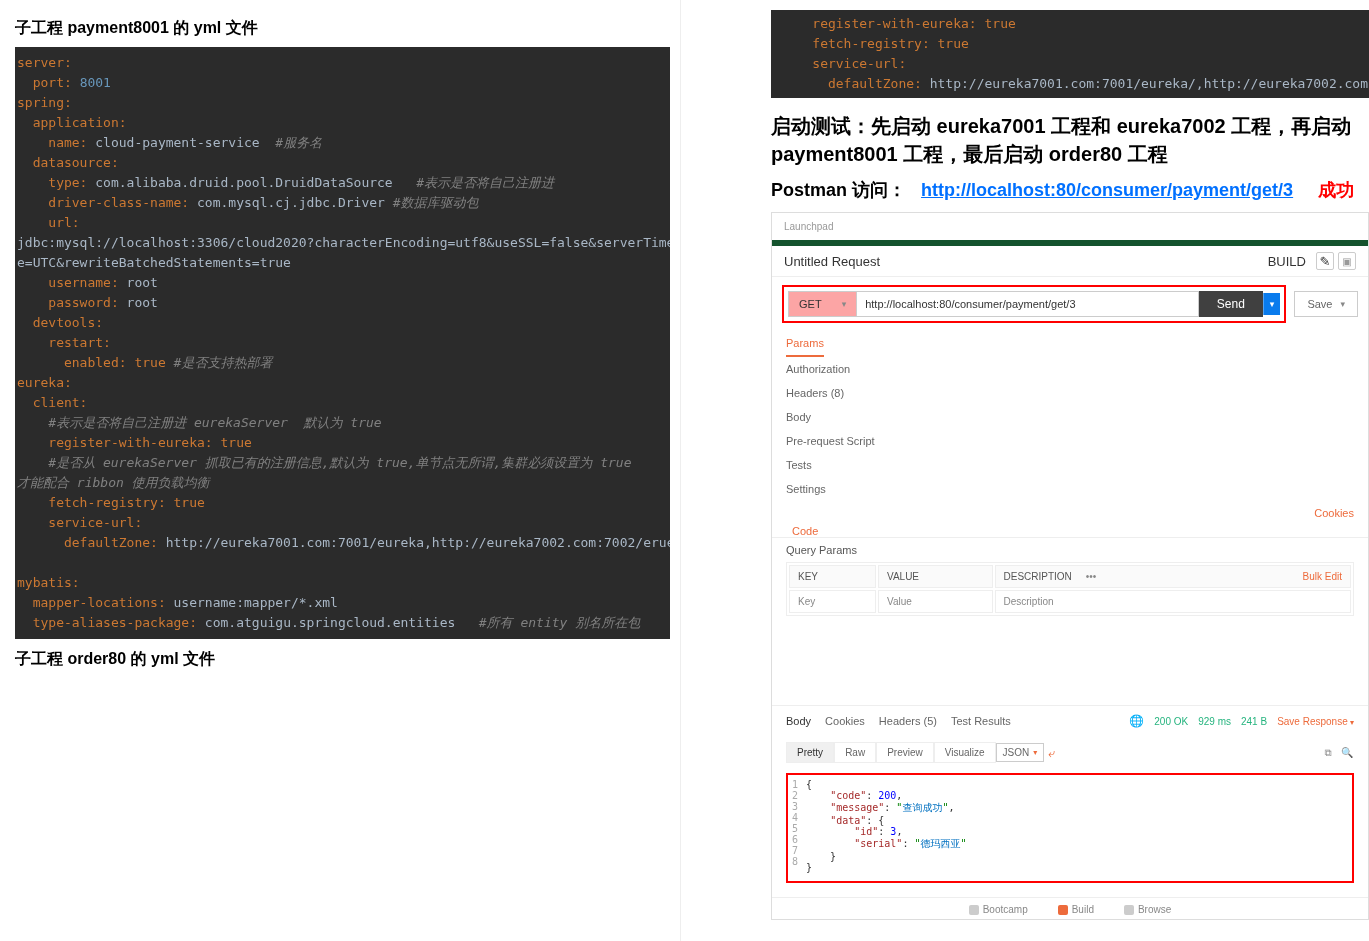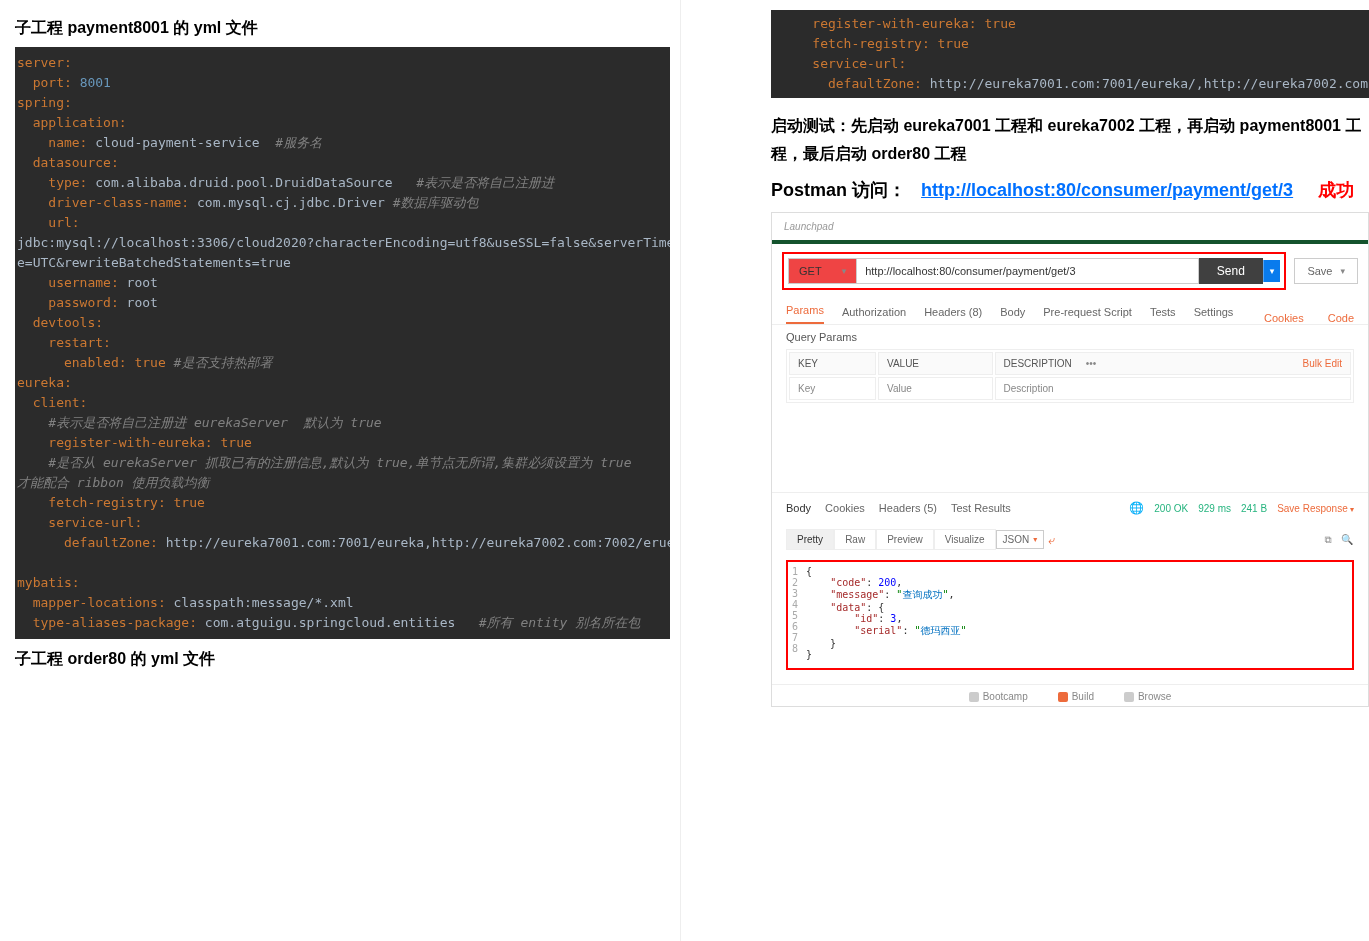--- a/index.html
+++ b/index.html
@@ -6,42 +6,42 @@
   body { width: 1369px; height: 941px; background: #fff; font-family: "Microsoft YaHei", Arial, sans-serif; display: flex; }
   .col-left { width: 680px; padding: 10px 10px 0 15px; }
   .col-right { width: 689px; padding: 0 0 0 90px; border-left: 1px solid #eee; }
   h3 { font-size: 16px; font-weight: bold; margin: 8px 0 8px 0; color: #000; }
   .code-block { background: #2b2b2b; font-family: "Consolas", monospace; font-size: 13px; line-height: 20px; padding: 6px 2px 6px 2px; white-space: pre; overflow: hidden; color: #a9b7c6; }
   .small-block { background: #2b2b2b; font-family: "Consolas", monospace; font-size: 13px; line-height: 20px; padding: 4px 10px; white-space: pre; overflow: hidden; color: #a9b7c6; margin-top: 10px; }
   .key { color: #cc7832; }
   .val { color: #a9b7c6; }
   .num { color: #6897bb; }
   .comment { color: #808080; font-style: italic; }
-  .test-line { font-size: 16px; font-weight: bold; margin: 14px 0 10px 0; line-height: 28px; }
+  .test-line { font-size: 20px; font-weight: bold; margin: 14px 0 10px 0; line-height: 28px; }
   .postman-line { font-size: 18px; font-weight: bold; margin: 10px 0 10px 0; }
   .postman-line a { color: #0070ff; text-decoration: underline; }
   .success { color: #ff0000; margin-left: 20px; }
   
   .postman { border: 1px solid #ddd; background: #fff; font-size: 11px; color: #666; }
-  .pm-top { padding: 8px 12px; border-bottom: 4px solid #14532d; font-size: 10px; color: #999; font-style: italic;}
+  .pm-top { padding: 8px 12px; border-bottom: 6px solid #14532d; font-size: 10px; color: #999;}
   .pm-title { padding: 6px 12px; border-bottom: 1px solid #eee; display: flex; justify-content: space-between; align-items: center;}
   .pm-title span:first-child { color: #333; font-size: 13px; }
   .build { font-size: 10px; color: #999; display:flex; align-items:center; gap:10px;}
   .build-icons { display:flex; gap:4px;}
   .bi { width:18px; height:18px; border:1px solid #ccc; border-radius:2px; display:flex; align-items:center; justify-content:center; font-size:10px;}
   .pm-url-row { display: flex; align-items: center; padding: 8px 10px; gap: 8px; }
   .red-box { border: 2px solid #ff0000; display: flex; flex: 1; align-items: center; padding: 4px; }
-  .get-sel { border: 1px solid #ccc; background: #ef4444; padding: 6px 10px; color: #333; display: flex; align-items: center; gap: 20px; font-size: 11px;}
+  .get-sel { border: 1px solid #ccc; background: #fca5a5; padding: 6px 10px; color: #333; display: flex; align-items: center; gap: 20px; font-size: 11px;}
   .get-sel::after { content: "▾"; color: #888; font-size: 9px;}
   .url-input { flex: 1; border: 1px solid #ccc; border-left: none; padding: 6px 8px; font-size: 11px; color: #333;}
   .send-btn { background: #404040; color: #fff; padding: 6px 18px; font-size: 12px; display:flex; align-items:center;}
   .send-caret { background:#097BED; color:#fff; padding:6px 6px; border-left:1px solid rgba(255,255,255,0.3); font-size:9px;}
   .save-btn { border: 1px solid #ccc; padding: 6px 12px; color: #666; font-size: 11px; display:flex; align-items:center; gap:8px;}
   .save-btn::after { content:"▾"; color:#888; font-size:9px;}
-  .pm-tabs { display: flex; gap: 18px; padding: 6px 14px 0 14px; border-bottom: 1px solid #eee; font-size: 11px; align-items: flex-end;}
+  .pm-tabs { display: flex; gap: 6px; padding: 6px 14px 0 14px; border-bottom: 1px solid #eee; font-size: 11px; align-items: flex-start; flex-direction: column;}
   .pm-tabs .tab { color: #666; padding-bottom: 6px; cursor: pointer;}
   .pm-tabs .tab.active { color: #ED6B3C; border-bottom: 2px solid #ED6B3C; }
   .pm-tabs .right { margin-left: auto; color: #ED6B3C; }
   .query-params { padding: 6px 14px; font-size: 11px; color: #555; }
   .params-table { width: calc(100% - 28px); margin: 0 14px 10px 14px; border: 1px solid #eee; font-size: 10px;}
   .params-table th, .params-table td { border: 1px solid #eee; padding: 5px 8px; text-align: left; color: #888; font-weight: normal;}
   .params-table th { background: #fafafa; color: #555;}
   .bulk-edit { color: #ED6B3C; font-size: 10px; float: right;}
   .dots { color:#888;}
   .pm-gap { height: 80px; border-bottom:1px solid #eee;}
@@ -95,40 +95,50 @@
   <span class="key">client:</span>
     <span class="comment">#表示是否将自己注册进 eurekaServer  默认为 true</span>
     <span class="key">register-with-eureka:</span> <span class="key">true</span>
     <span class="comment">#是否从 eurekaServer 抓取已有的注册信息,默认为 true,单节点无所谓,集群必须设置为 true</span>
 <span class="comment">才能配合 ribbon 使用负载均衡</span>
     <span class="key">fetch-registry:</span> <span class="key">true</span>
     <span class="key">service-url:</span>
       <span class="key">defaultZone:</span> <span class="val">http://eureka7001.com:7001/eureka,http://eureka7002.com:7002/erueka</span>
 
 <span class="key">mybatis:</span>
-  <span class="key">mapper-locations:</span> <span class="val">classpath:message/*.xml</span>
+  <span class="key">mapper-locations:</span> <span class="val">username:mapper/*.xml</span>
   <span class="key">type-aliases-package:</span> <span class="val">com.atguigu.springcloud.entities</span>   <span class="comment">#所有 entity 别名所在包</span></div>
   <h3 style="margin-top:10px;">子工程 order80 的 yml 文件</h3>
 </div>
 
 <div class="col-right">
   <div class="small-block">    <span class="key">register-with-eureka:</span> <span class="key">true</span>
     <span class="key">fetch-registry:</span> <span class="key">true</span>
     <span class="key">service-url:</span>
       <span class="key">defaultZone:</span> <span class="val">http://eureka7001.com:7001/eureka/,http://eureka7002.com:7002/erueka</span></div>
   <div class="test-line">启动测试：先启动 eureka7001 工程和 eureka7002 工程，再启动 payment8001 工程，最后启动 order80 工程</div>
   <div class="postman-line">
     <span>Postman 访问：</span>&nbsp;&nbsp;
     <a href="#">http://localhost:80/consumer/payment/get/3</a>
     <span class="success">成功</span>
   </div>
 
   <div class="postman">
     <div class="pm-top">
       <span>Launchpad</span>
+    </div>
+    <div class="pm-title">
+      <span>Untitled Request</span>
+      <span class="build">
+        <span>BUILD</span>
+        <span class="build-icons">
+          <span class="bi">✎</span>
+          <span class="bi">▣</span>
+        </span>
+      </span>
     </div>
     <div class="pm-url-row">
       <div class="red-box">
         <div class="get-sel">
             <span>GET</span>
           </div>
         <div class="url-input">http://localhost:80/consumer/payment/get/3</div>
         <div class="send-btn">Send</div>
         <div class="send-caret">▾</div>
       </div>

